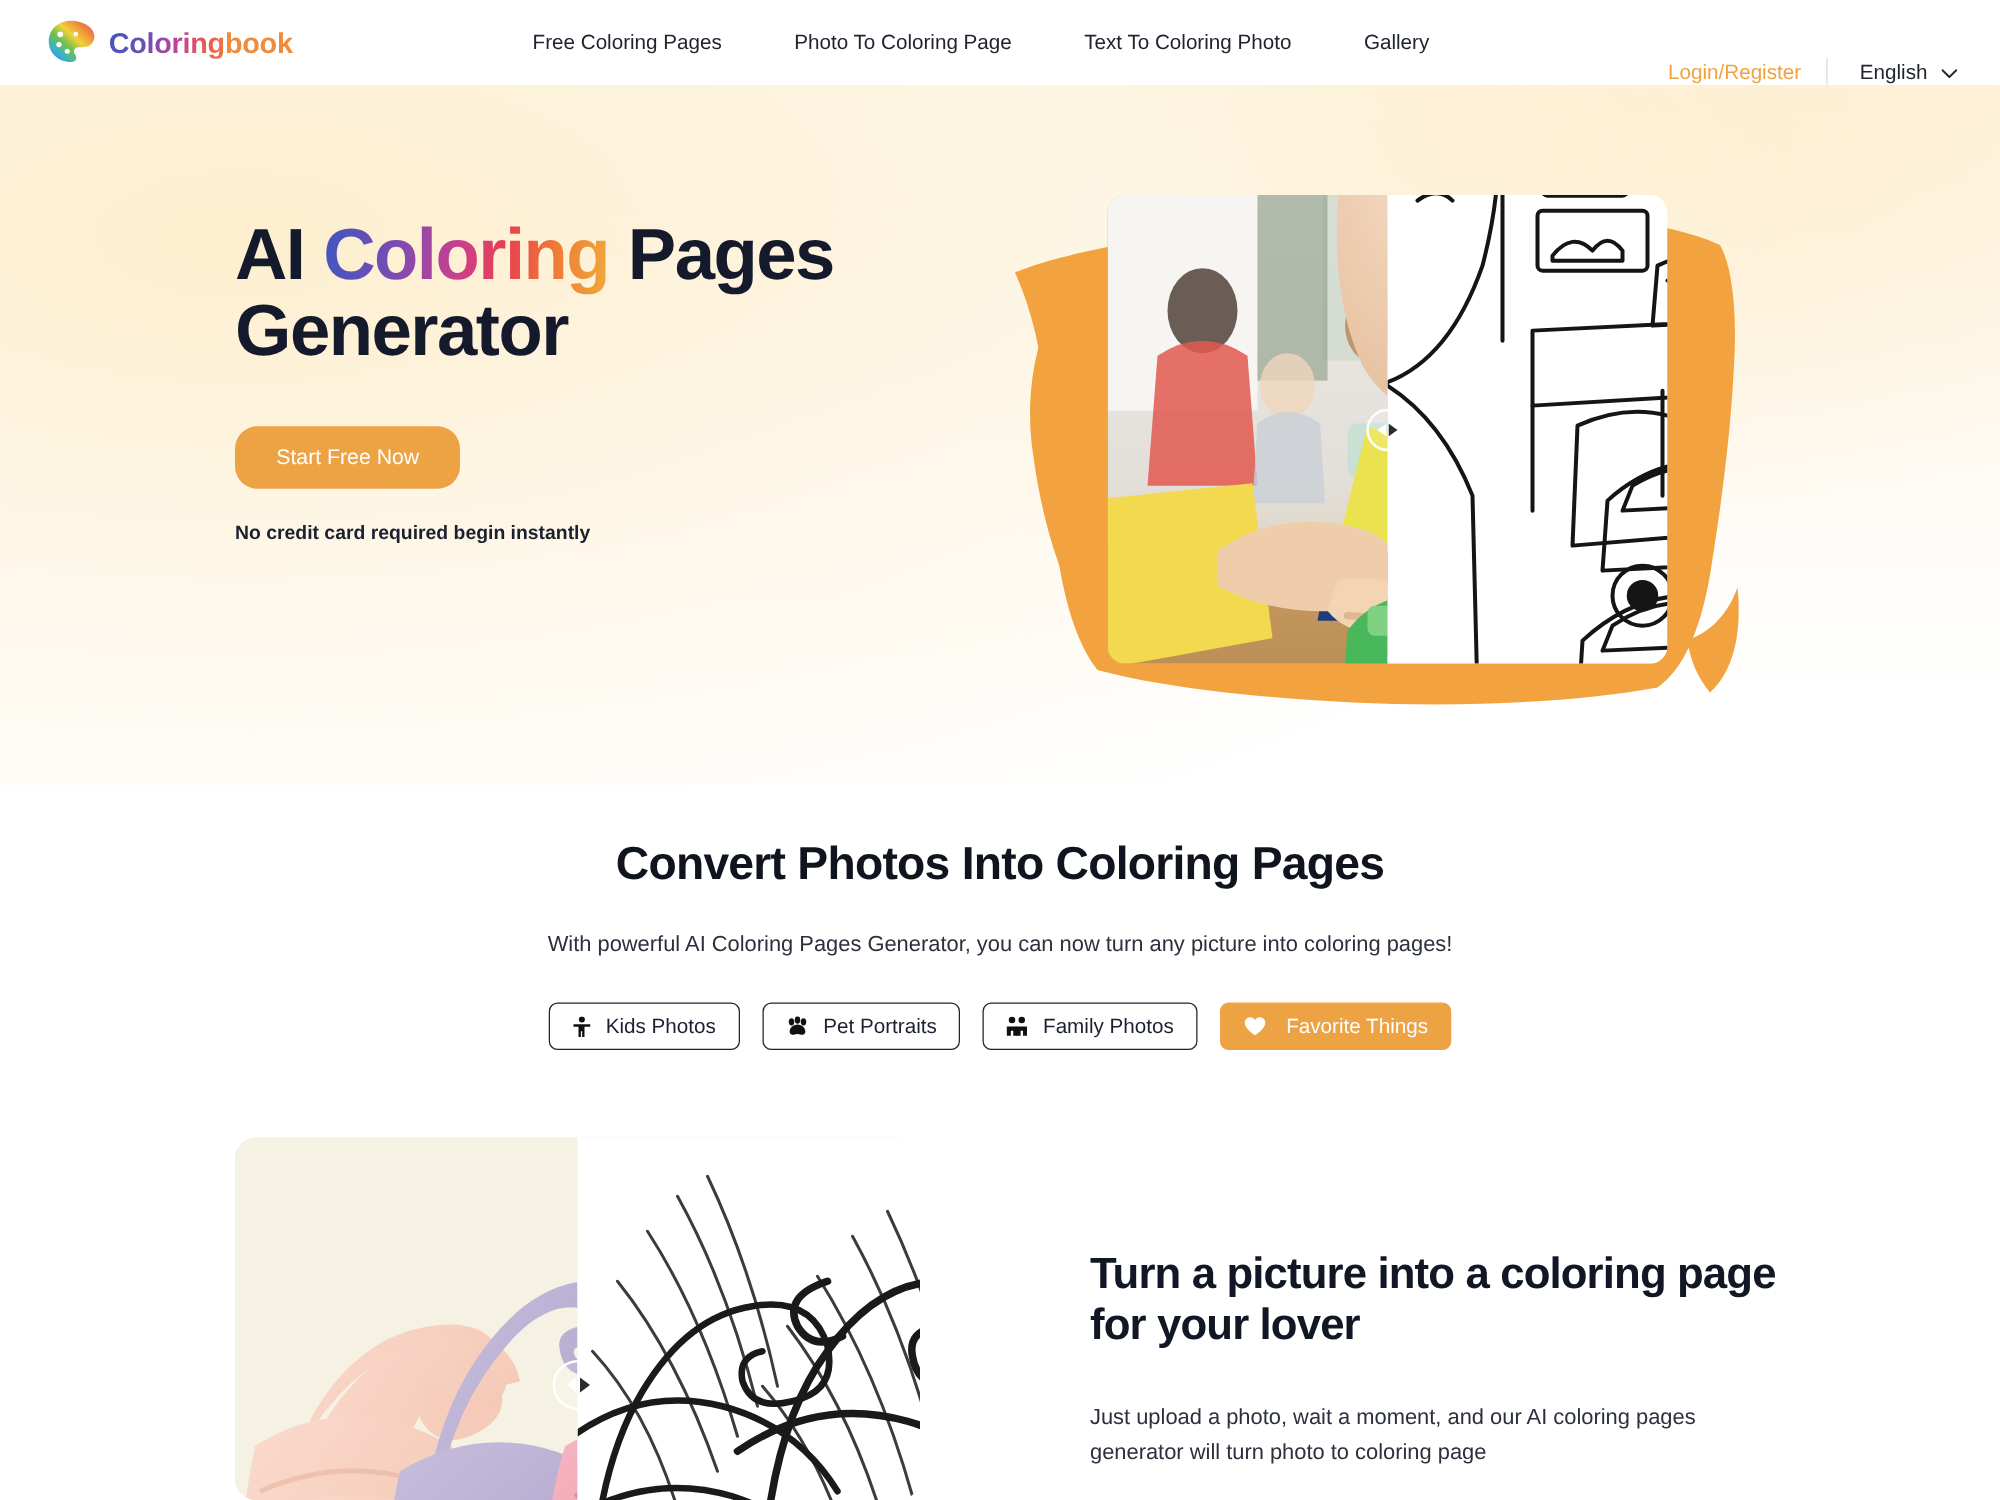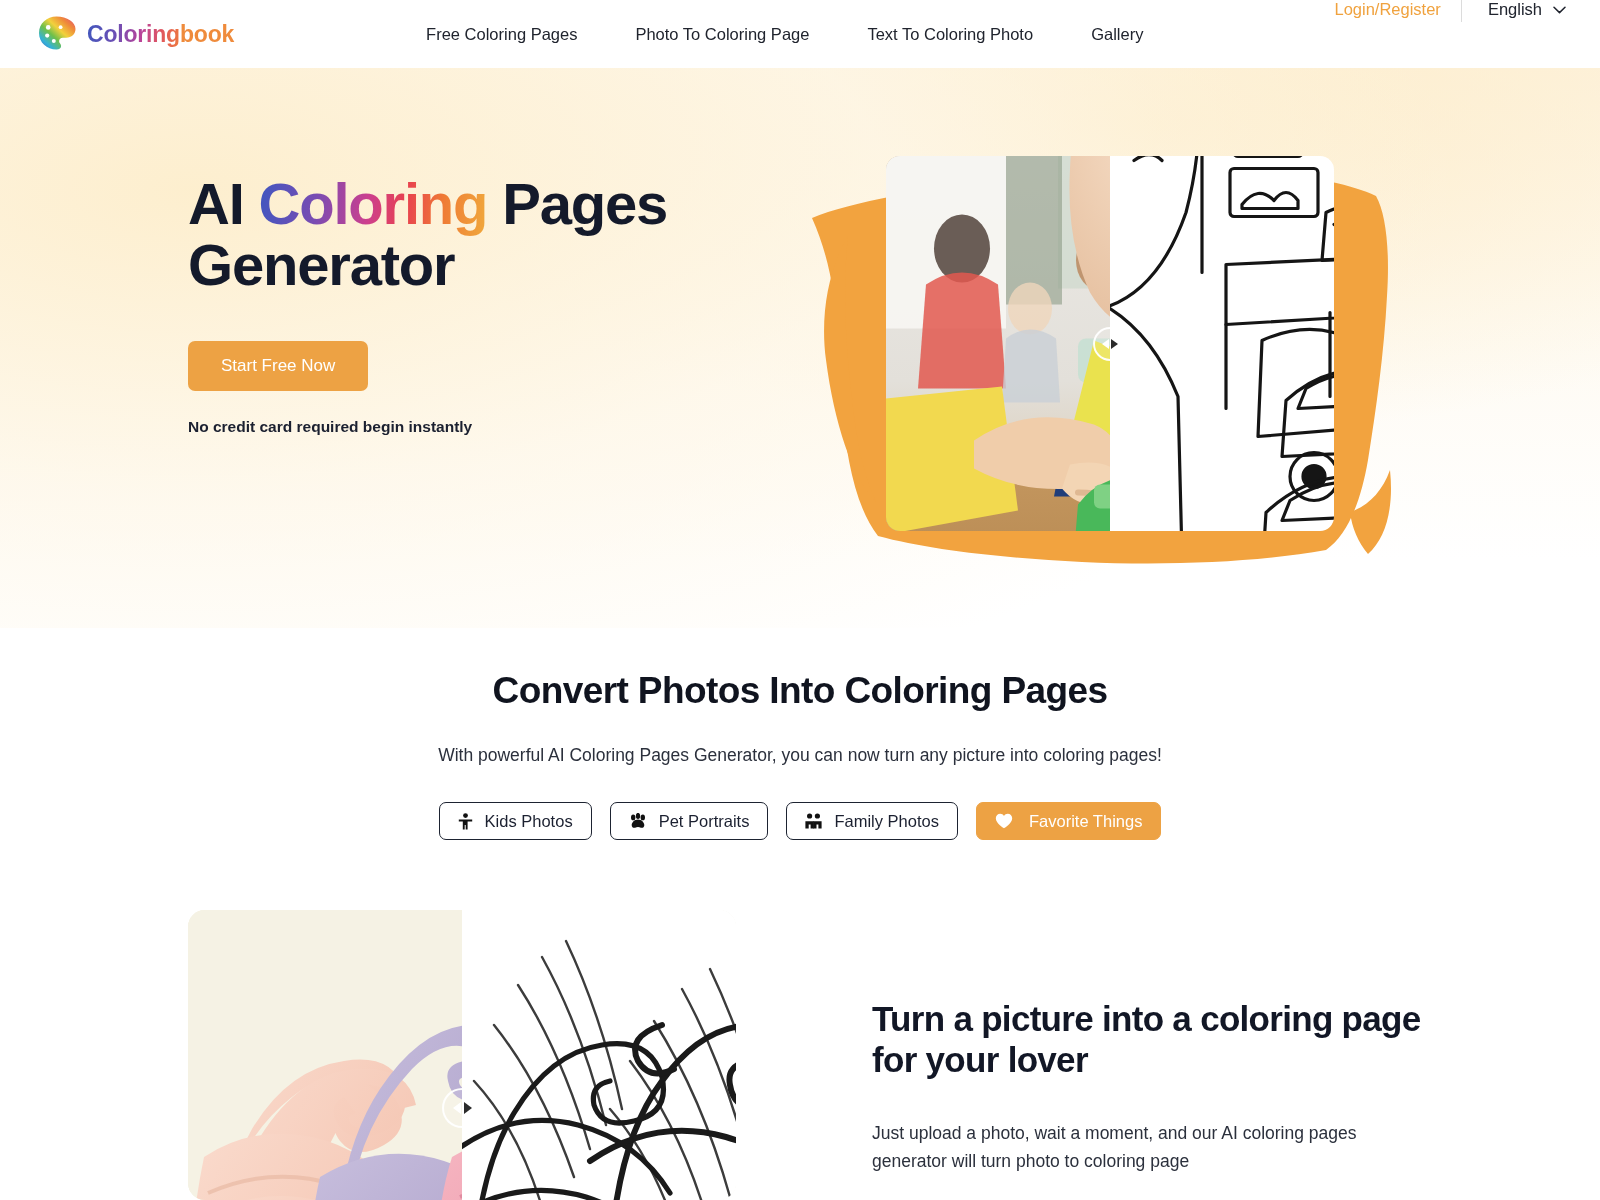--- a/index.html
+++ b/index.html
@@ -58,21 +58,21 @@
     padding: 0 24px;
     white-space: nowrap;
   }
 
   .header-right {
     position: absolute;
     right: 34px;
     top: 0;
     height: 68px;
     display: flex;
-    align-items: flex-start;
+    align-items: flex-end;
     gap: 2px;
   }
   .login-link {
     font-size: 16.5px;
     color: #f0a23e;
     text-decoration: none;
     white-space: nowrap;
     padding-right: 18px;
   }
   .hdr-divider {
@@ -133,21 +133,21 @@
     color: #5b6070;
     width: 580px;
   }
   .cta {
     display: inline-block;
     margin-top: 45px;
     background: #eda244;
     color: #ffffff;
     font-size: 17px;
     border: none;
-    border-radius: 7px;
+    border-radius: 18px;
     padding: 15px 33px;
     cursor: pointer;
     font-family: inherit;
   }
   .cta-note {
     margin-top: 27px;
     font-size: 15.5px;
     font-weight: bold;
     color: #1b2030;
   }

